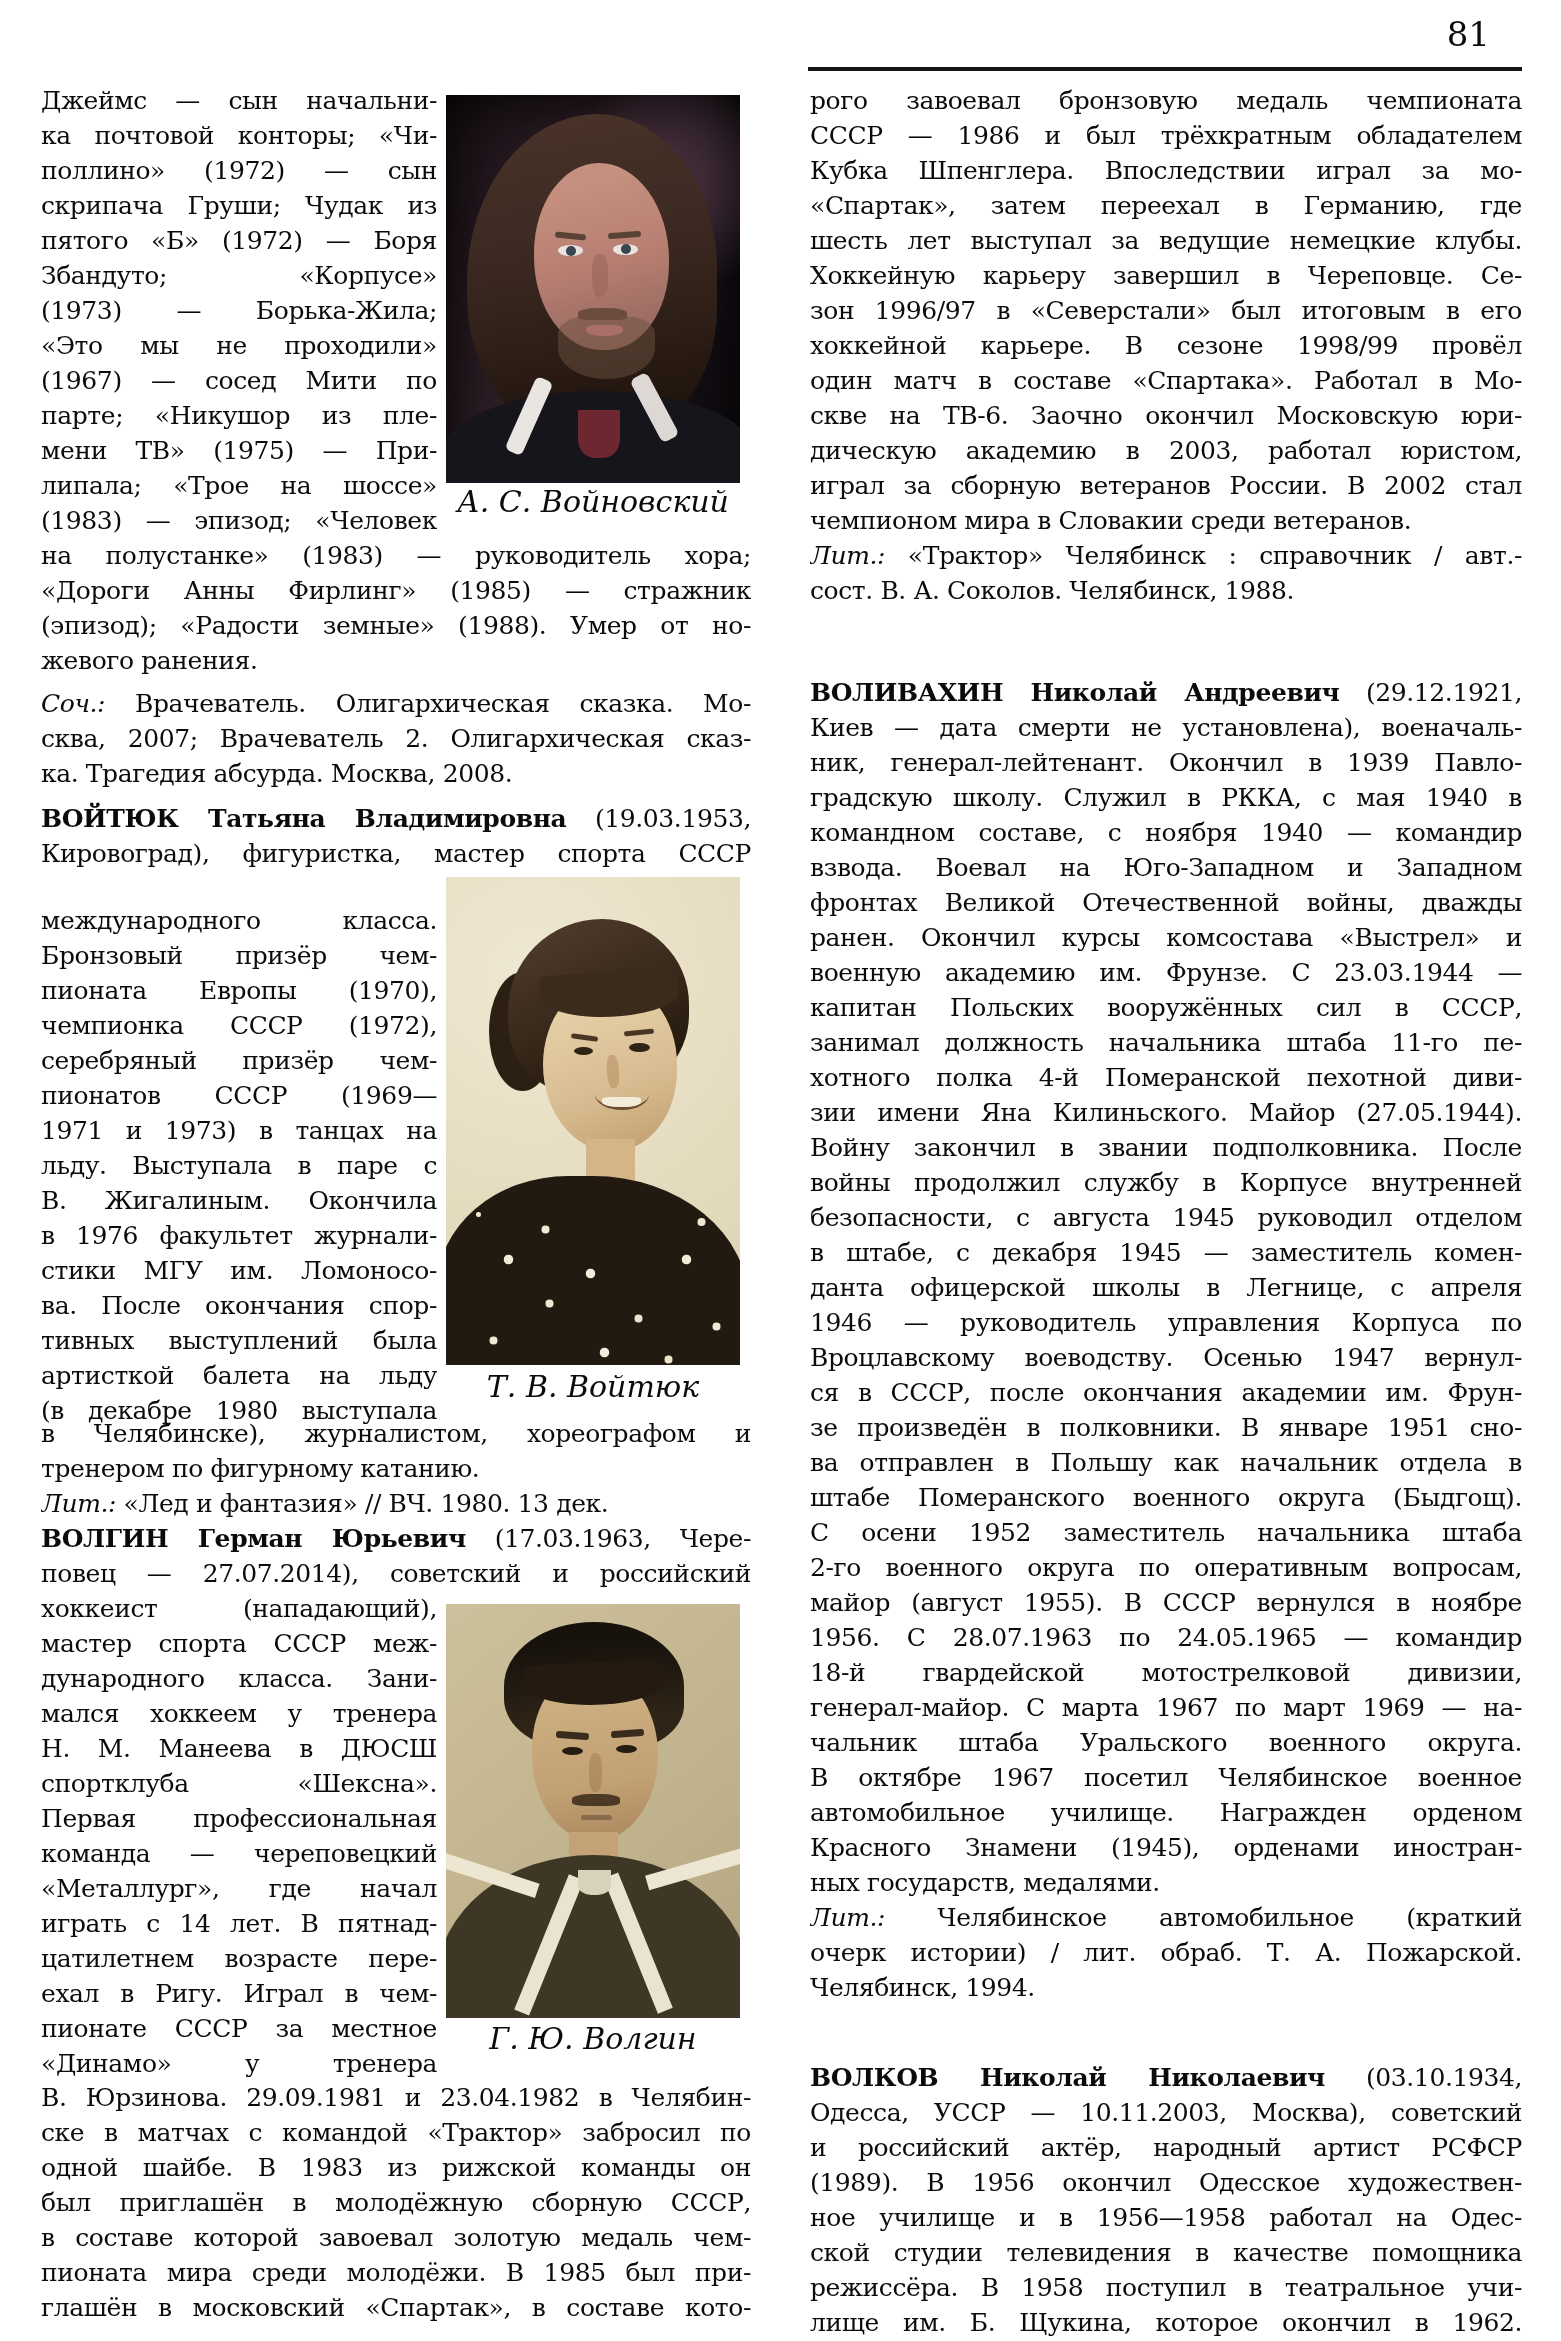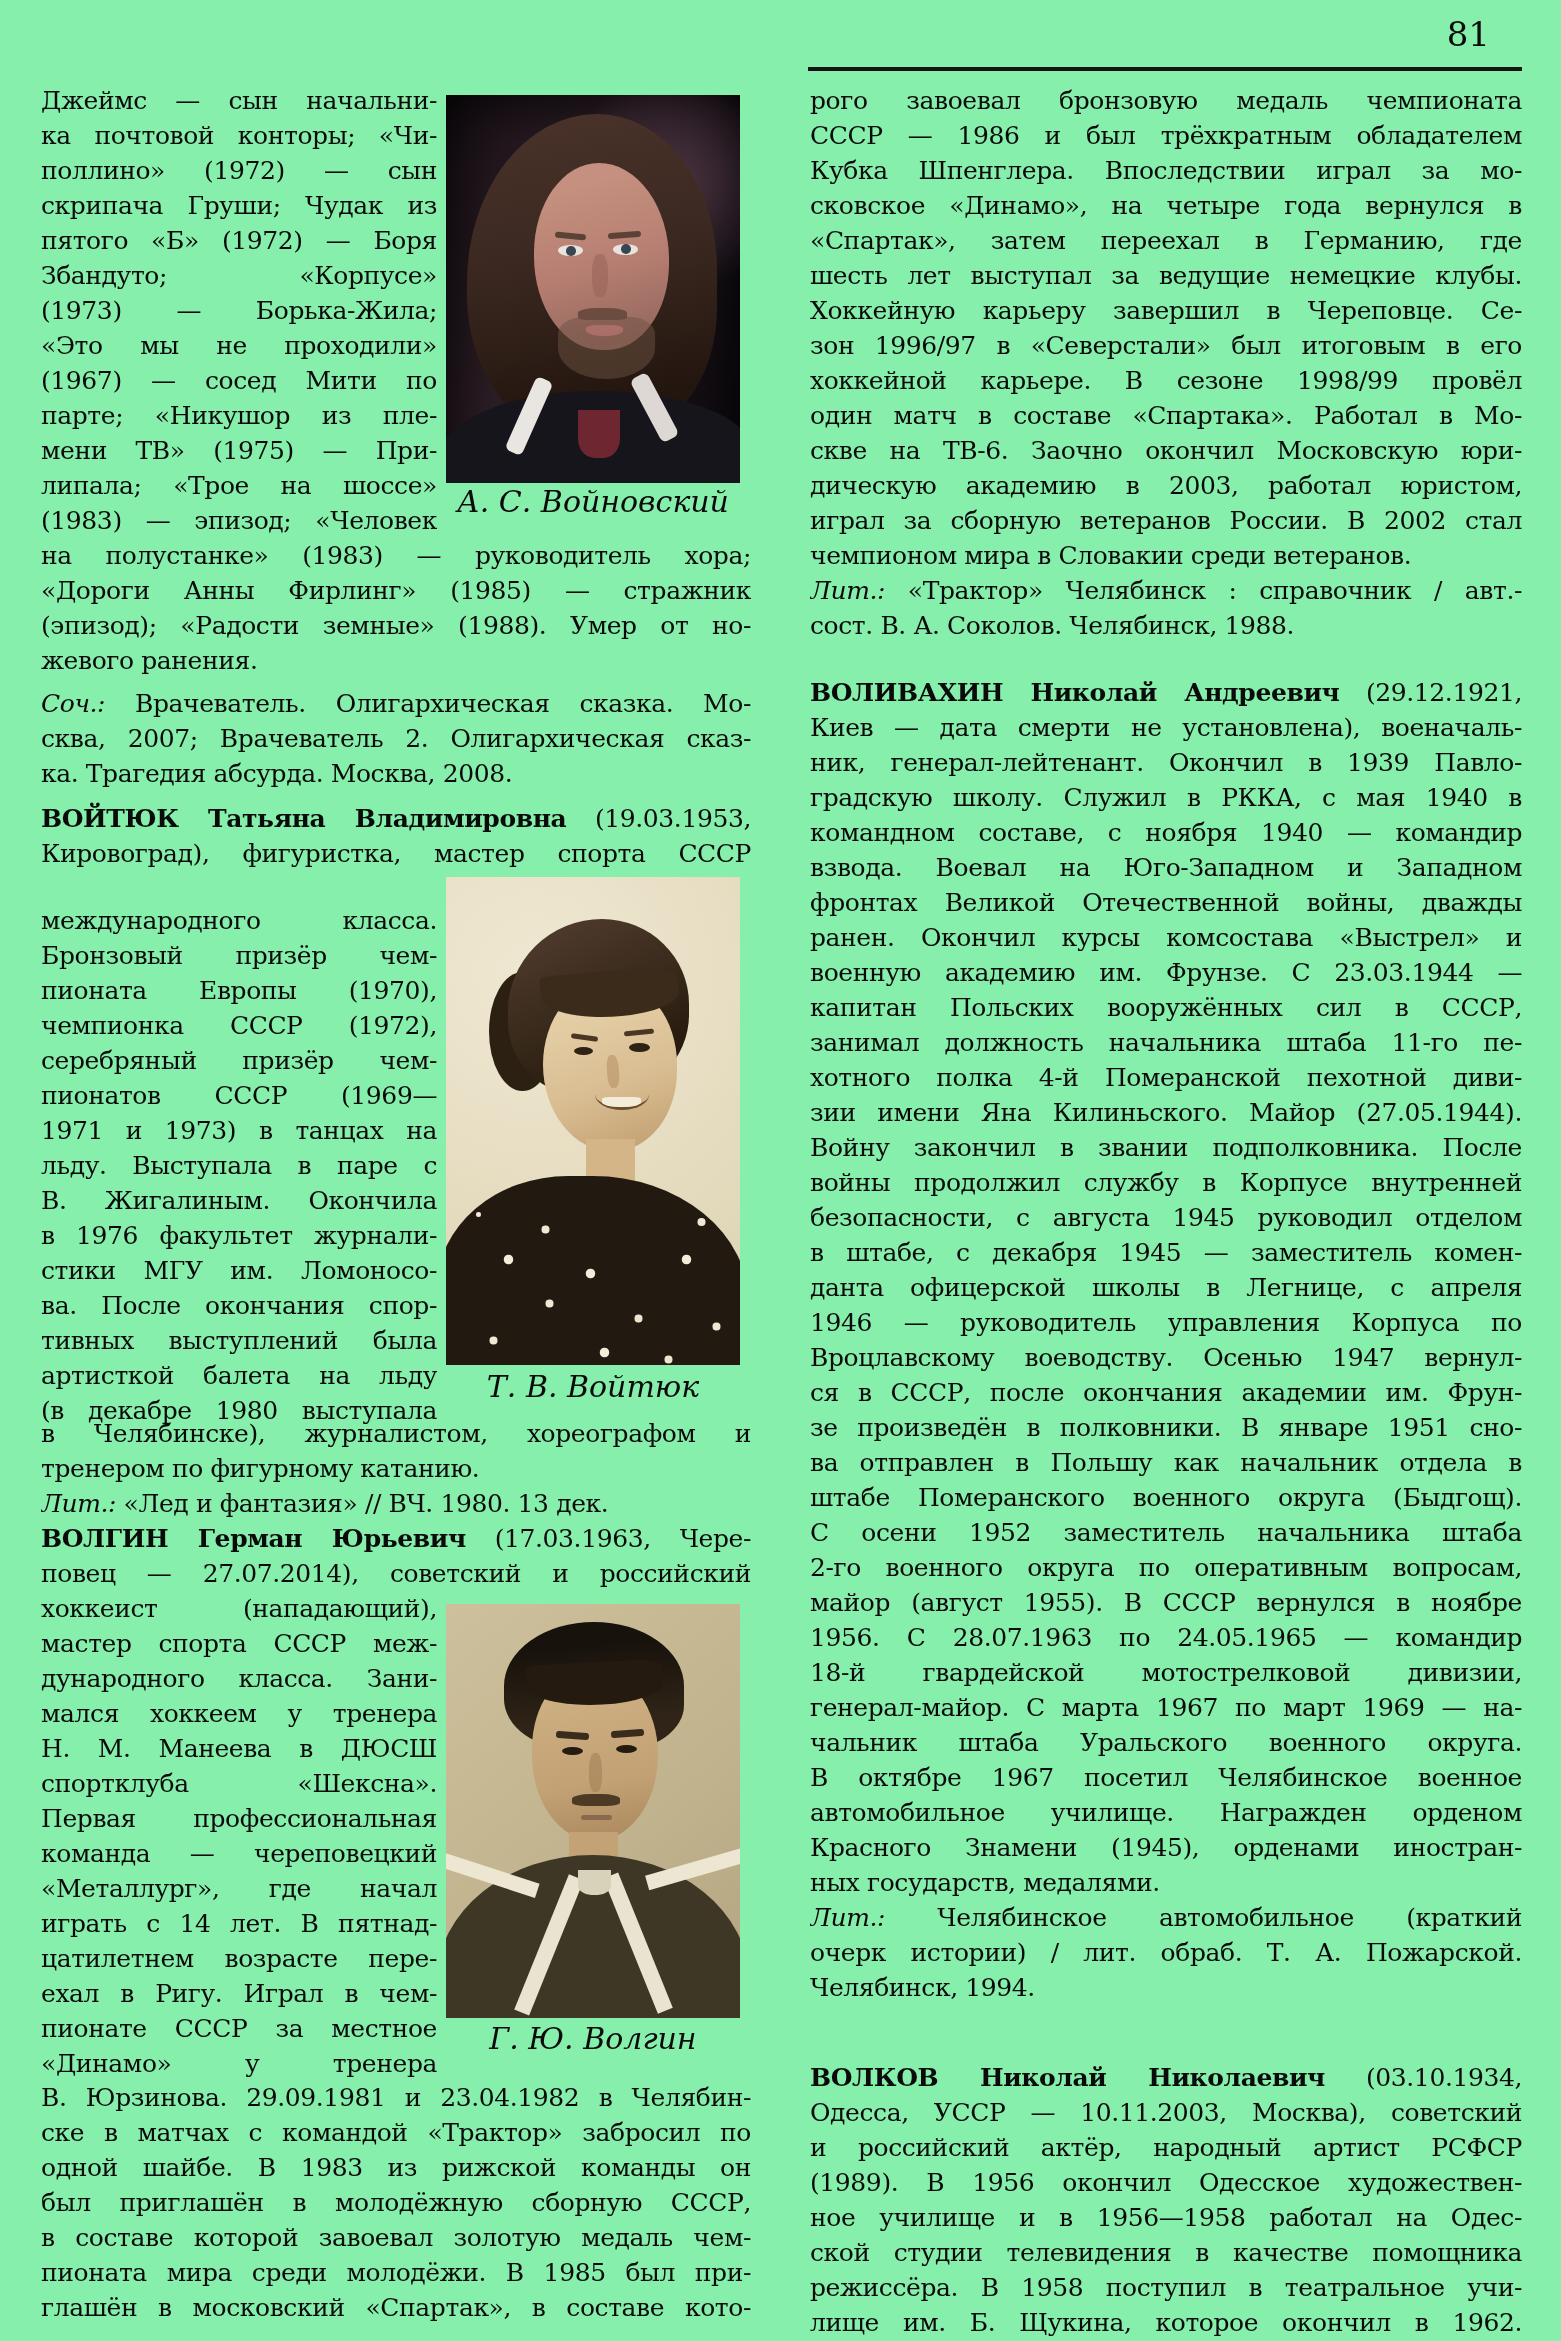--- a/index.html
+++ b/index.html
@@ -1,19 +1,19 @@
 <!DOCTYPE html>
 <html style="font-size:12px"><head>
 <meta charset="utf-8">
 <style>
   html,body{margin:0;padding:0;background:#888;}
   .page{
     position:relative;
     width:1561px;height:2342px;
-    background:#86efac;
+    background:#ffffff;
     font-family:"DejaVu Serif", serif;
     color:#0b0b0b;
     overflow:hidden;
   }
   .pagenum{
     position:absolute;top:16.4px;left:810px;width:680px;
     text-align:right;font-size:34px;line-height:37px;
   }
   .rule{
     position:absolute;top:67px;left:808px;width:714px;height:3.7px;background:#141414;
@@ -253,21 +253,20 @@
         <div class="line"><span class="b"></span><span class="i"></span><span class="t">одной шайбе. В 1983 из рижской команды он</span></div>
         <div class="line"><span class="b"></span><span class="i"></span><span class="t">был приглашён в молодёжную сборную СССР,</span></div>
         <div class="line"><span class="b"></span><span class="i"></span><span class="t">в составе которой завоевал золотую медаль чем-</span></div>
         <div class="line"><span class="b"></span><span class="i"></span><span class="t">пионата мира среди молодёжи. В 1985 был при-</span></div>
         <div class="line"><span class="b"></span><span class="i"></span><span class="t">глашён в московский «Спартак», в составе кото-</span></div>
       </div>
       <div class="tblock" style="top: 83px; left: 810px; width: 712px;">
         <div class="line"><span class="b"></span><span class="i"></span><span class="t">рого завоевал бронзовую медаль чемпионата</span></div>
         <div class="line"><span class="b"></span><span class="i"></span><span class="t">СССР — 1986 и был трёхкратным обладателем</span></div>
         <div class="line"><span class="b"></span><span class="i"></span><span class="t">Кубка Шпенглера. Впоследствии играл за мо-</span></div>
-        <div class="line"><span class="b"></span><span class="i"></span><span class="t">сковское «Динамо», на четыре года вернулся в</span></div>
         <div class="line"><span class="b"></span><span class="i"></span><span class="t">«Спартак», затем переехал в Германию, где</span></div>
         <div class="line"><span class="b"></span><span class="i"></span><span class="t">шесть лет выступал за ведущие немецкие клубы.</span></div>
         <div class="line"><span class="b"></span><span class="i"></span><span class="t">Хоккейную карьеру завершил в Череповце. Се-</span></div>
         <div class="line"><span class="b"></span><span class="i"></span><span class="t">зон 1996/97 в «Северстали» был итоговым в его</span></div>
         <div class="line"><span class="b"></span><span class="i"></span><span class="t">хоккейной карьере. В сезоне 1998/99 провёл</span></div>
         <div class="line"><span class="b"></span><span class="i"></span><span class="t">один матч в составе «Спартака». Работал в Мо-</span></div>
         <div class="line"><span class="b"></span><span class="i"></span><span class="t">скве на ТВ-6. Заочно окончил Московскую юри-</span></div>
         <div class="line"><span class="b"></span><span class="i"></span><span class="t">дическую академию в 2003, работал юристом,</span></div>
         <div class="line"><span class="b"></span><span class="i"></span><span class="t">играл за сборную ветеранов России. В 2002 стал</span></div>
         <div class="line last"><span class="b"></span><span class="i"></span><span class="t">чемпионом мира в Словакии среди ветеранов.</span></div>

